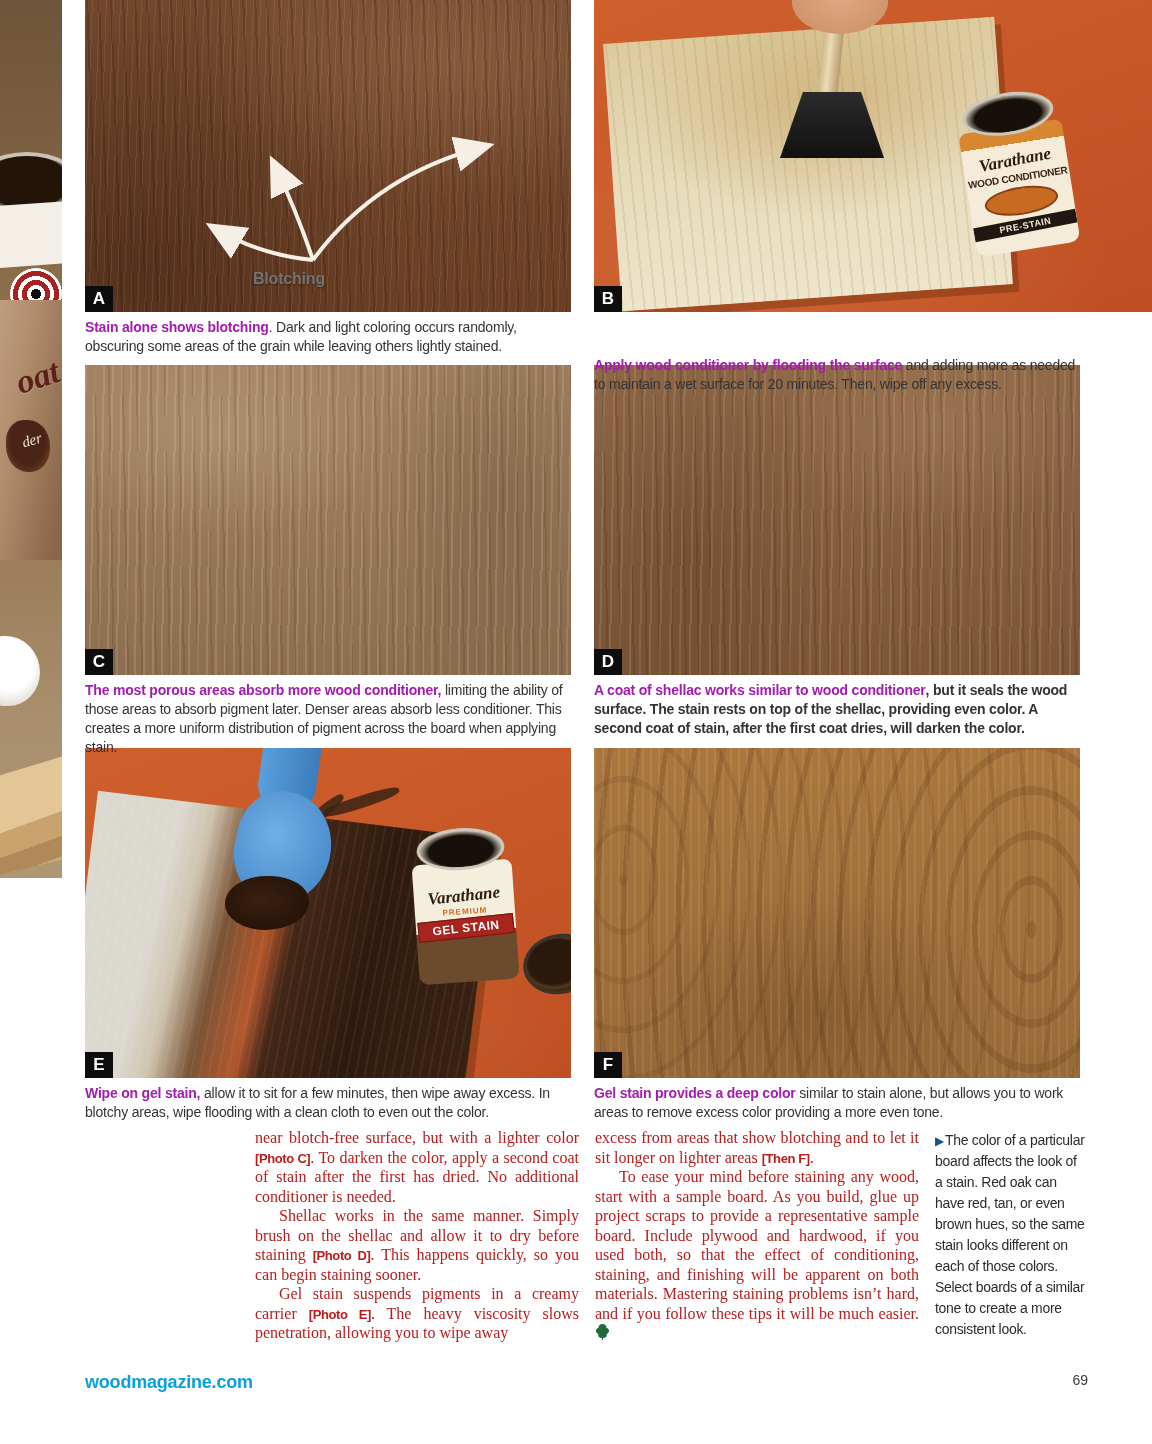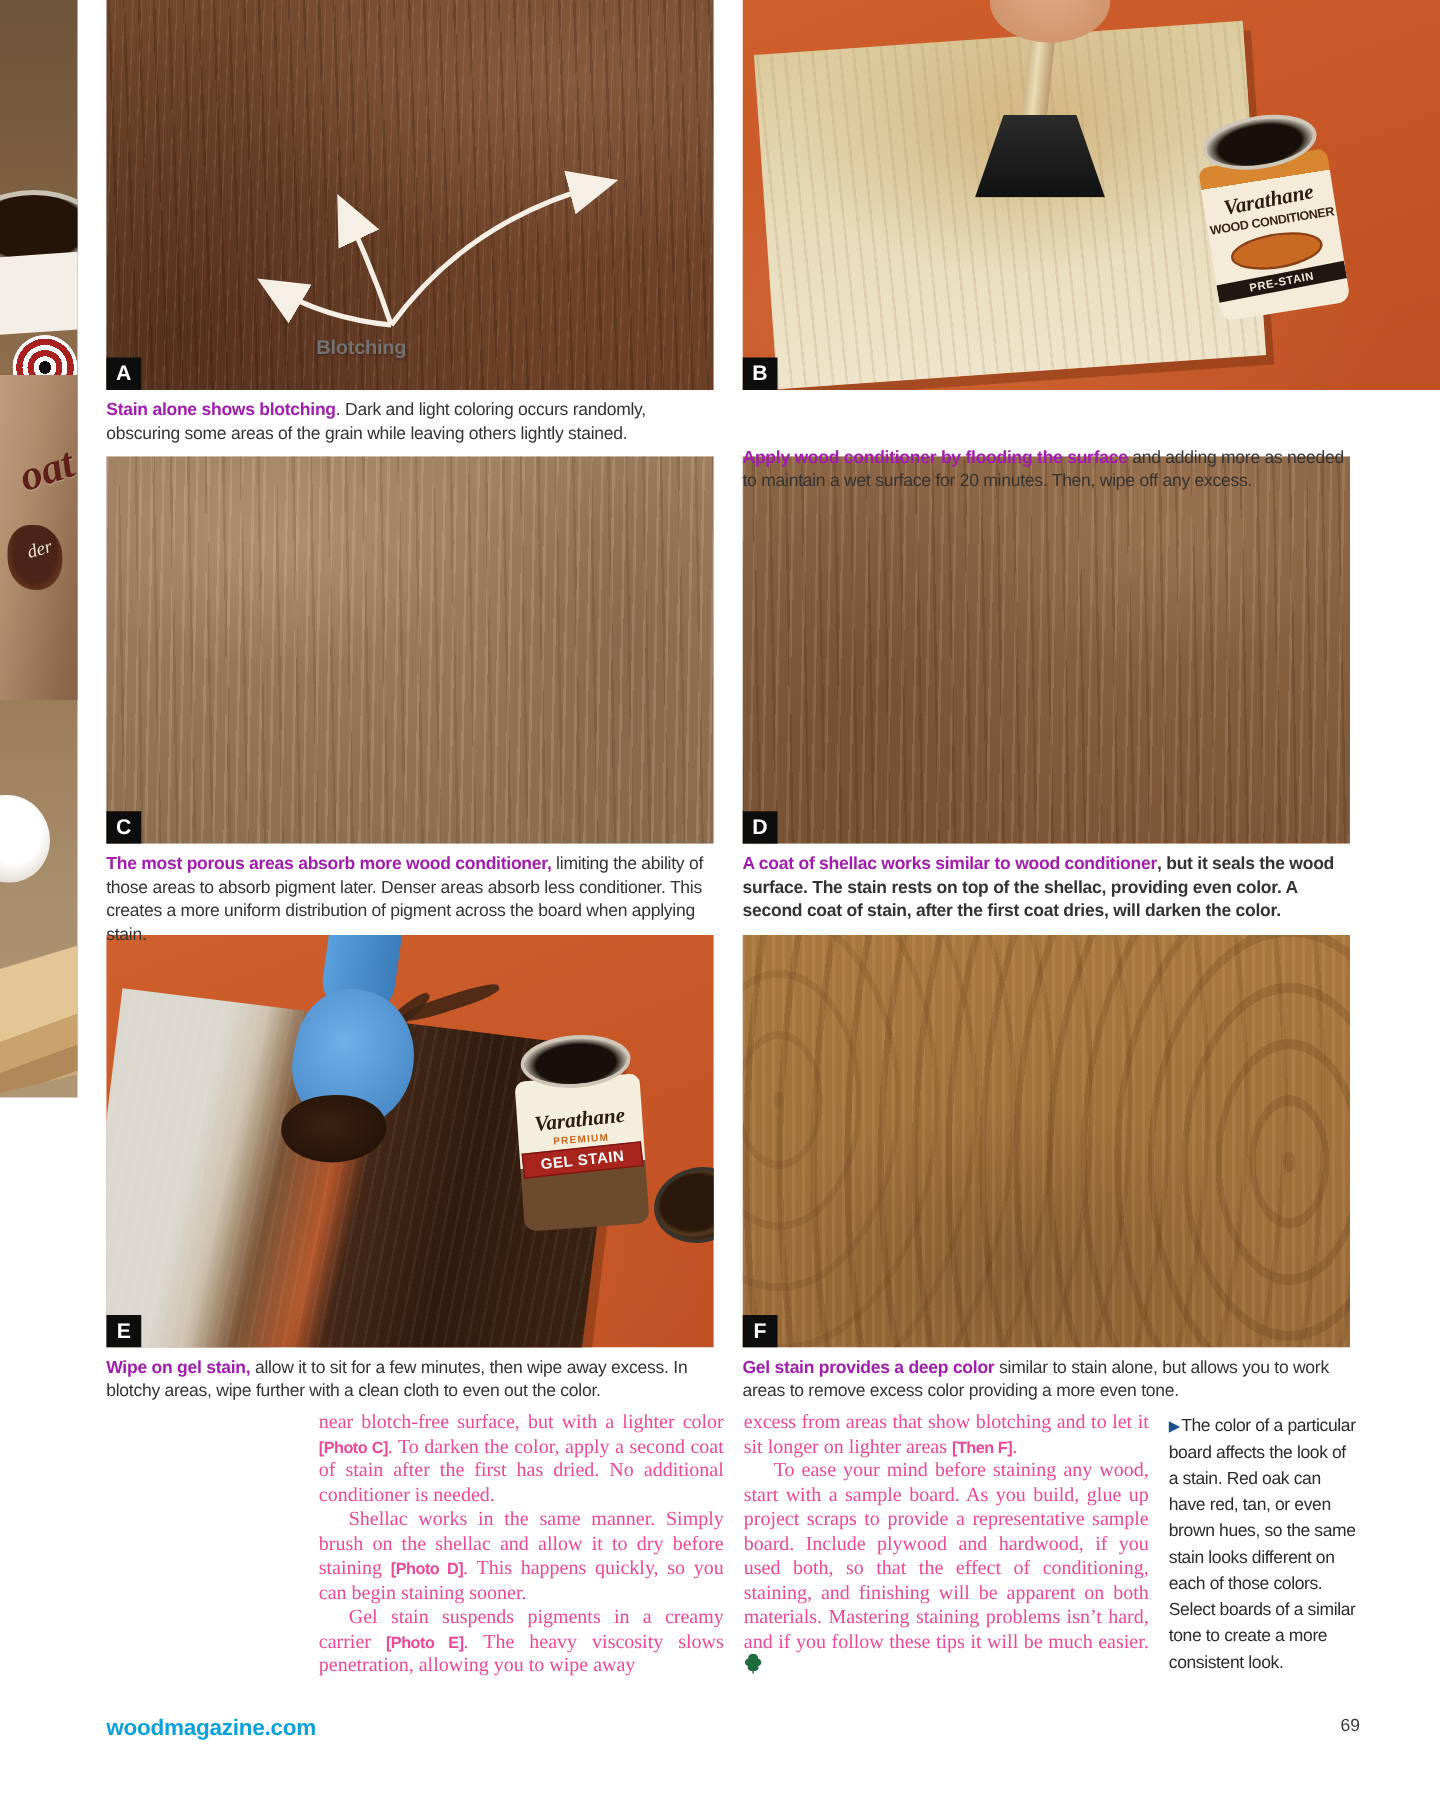--- a/index.html
+++ b/index.html
@@ -223,21 +223,21 @@
   #cap-b { left:594px; top:320px;margin-top:36px; }
   #cap-c { left:85px;  top:681px; }
   #cap-d { left:594px; top:681px;font-weight:bold; }
   #cap-e { left:85px;  top:1084px; }
   #cap-f { left:594px; top:1084px; }
 
   
   .bodycol {
     position:absolute; top:1128px; width:324px;
     font-family:"Liberation Serif", serif; font-size:16px; line-height:1.22;
-    color:#ec4899; text-align:justify;
+    color:#b91c1c; text-align:justify;
   }
   #bodycol-1 { left:255px; }
   #bodycol-2 { left:595px; }
   .bodycol p { text-indent:1.5em; }
   .bodycol p.noindent { text-indent:0; }
   .photoref {
     font-family:"Liberation Sans", sans-serif; font-weight:700;
     font-size:13px; letter-spacing:-0.4px;
   }
   .treeicon { vertical-align:-2px; }
@@ -342,21 +342,21 @@
 
   <figure class="photo" id="photo-f">
     <div class="wood-swirl"></div>
     <span class="badge">F</span>
   </figure>
 
   <div class="cap" id="cap-a"><b>Stain alone shows blotching</b><span>. Dark and light coloring occurs randomly, obscuring some areas of the grain while leaving others lightly stained.</span></div>
   <div class="cap" id="cap-b"><b>Apply wood conditioner by flooding the surface</b><span> and adding more as needed to maintain a wet surface for 20 minutes. Then, wipe off any excess.</span></div>
   <div class="cap" id="cap-c"><b>The most porous areas absorb more wood conditioner,</b><span> limiting the ability of those areas to absorb pigment later. Denser areas absorb less conditioner. This creates a more uniform distribution of pigment across the board when applying stain.</span></div>
   <div class="cap" id="cap-d"><b>A coat of shellac works similar to wood conditioner</b><span>, but it seals the wood surface. The stain rests on top of the shellac, providing even color. A second coat of stain, after the first coat dries, will darken the color.</span></div>
-  <div class="cap" id="cap-e"><b>Wipe on gel stain,</b><span> allow it to sit for a few minutes, then wipe away excess. In blotchy areas, wipe further with a clean cloth to even out the color.</span></div>
+  <div class="cap" id="cap-e"><b>Wipe on gel stain,</b><span> allow it to sit for a few minutes, then wipe away excess. In blotchy areas, wipe flooding with a clean cloth to even out the color.</span></div>
   <div class="cap" id="cap-f"><b>Gel stain provides a deep color</b><span> similar to stain alone, but allows you to work areas to remove excess color providing a more even tone.</span></div>
 
   <div class="bodycol" id="bodycol-1">
       <p class="noindent">near blotch-free surface, but with a lighter color <span class="photoref">[Photo C]</span>. To darken the color, apply a second coat of stain after the first has dried. No additional conditioner is needed.</p>
       <p>Shellac works in the same manner. Simply brush on the shellac and allow it to dry before staining <span class="photoref">[Photo D]</span>. This happens quickly, so you can begin staining sooner.</p>
       <p>Gel stain suspends pigments in a creamy carrier <span class="photoref">[Photo E]</span>. The heavy viscosity slows penetration, allowing you to wipe away</p>
     </div>
   <div class="bodycol" id="bodycol-2">
       <p class="noindent">excess from areas that show blotching and to let it sit longer on lighter areas <span class="photoref">[Then F]</span>.</p>
       <p>To ease your mind before staining any wood, start with a sample board. As you build, glue up project scraps to provide a representative sample board. Include plywood and hardwood, if you used both, so that the effect of conditioning, staining, and finishing will be apparent on both materials. Mastering staining problems isn’t hard, and if you follow these tips it will be much easier. <svg class="treeicon" width="15" height="16" viewBox="0 0 20 22">

